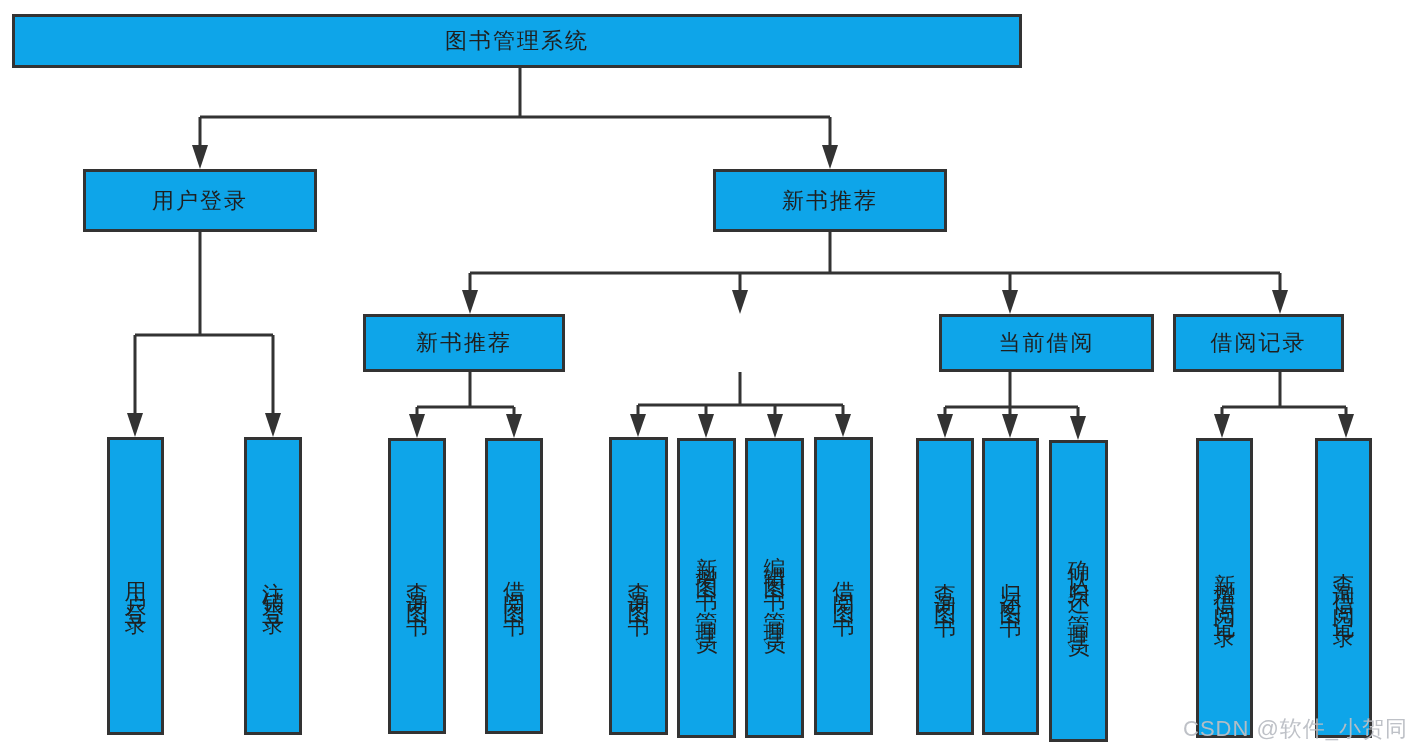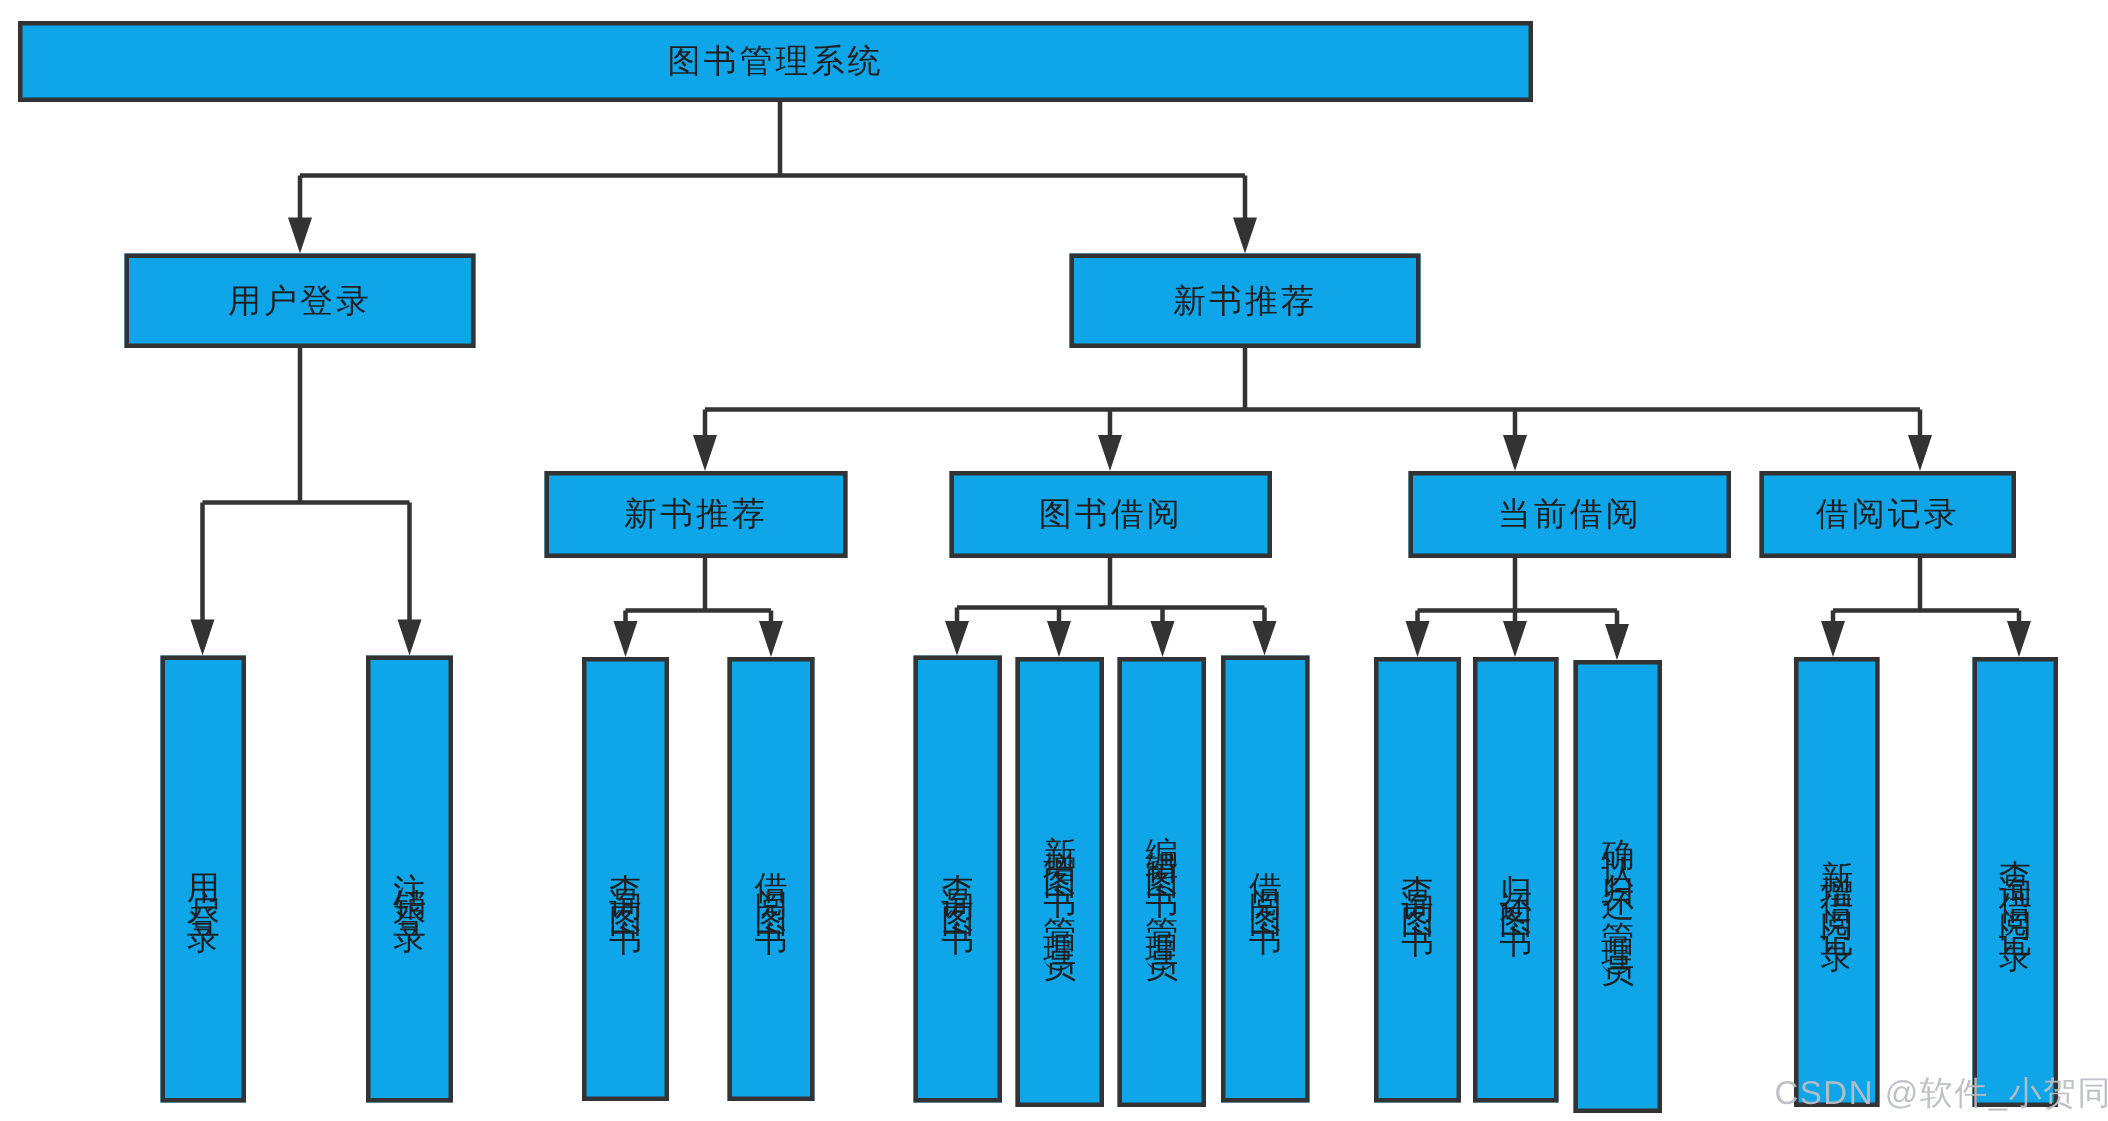--- a/index.html
+++ b/index.html
@@ -99,23 +99,20 @@
   <div class="node p-l2-0">
     <span class="h-label">用户登录</span>
   </div>
   <div class="node p-l2-1">
     <span class="h-label">新书推荐</span>
   </div>
 
   <div class="node p-l3-0">
     <span class="h-label">新书推荐</span>
   </div>
-  <div class="node p-l3-1">
-    <span class="h-label">图书借阅</span>
-  </div>
   <div class="node p-l3-2">
     <span class="h-label">当前借阅</span>
   </div>
   <div class="node p-l3-3">
     <span class="h-label">借阅记录</span>
   </div>
 
   <div class="node v-box p-u0">
     <span class="v-label">用户登录</span>
   </div>

